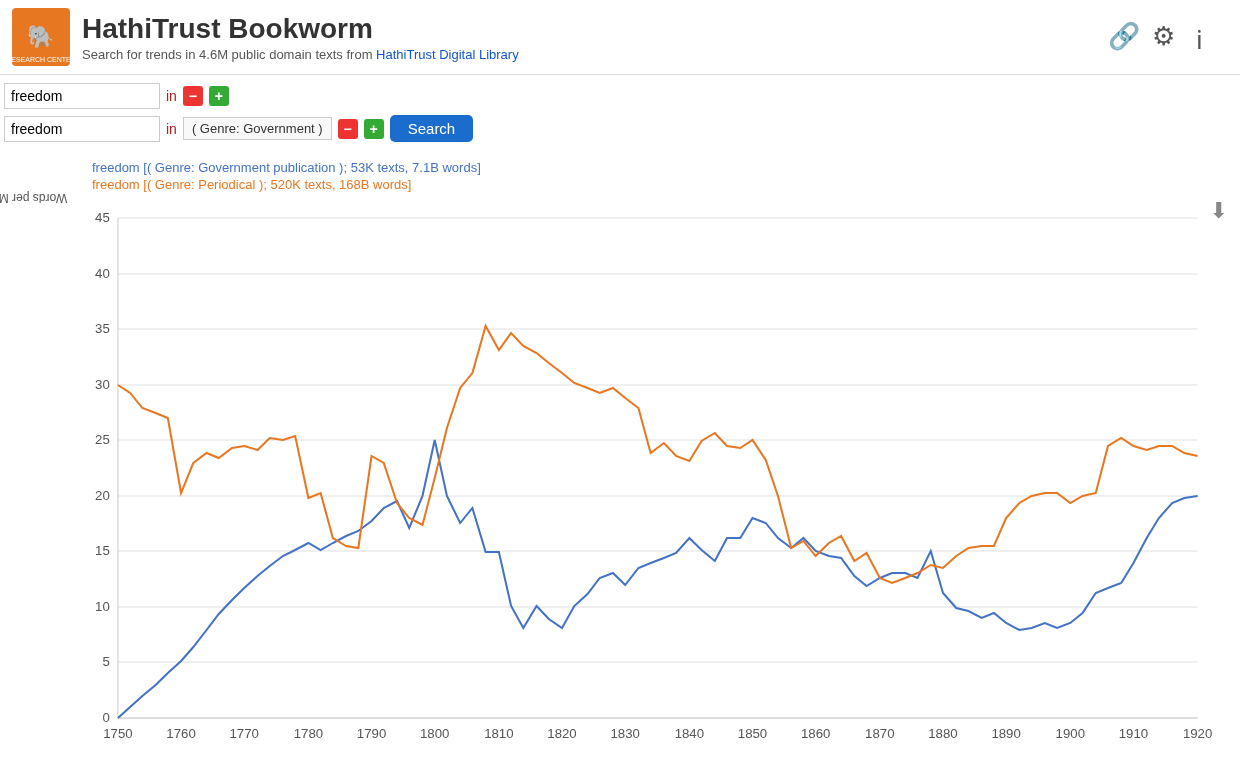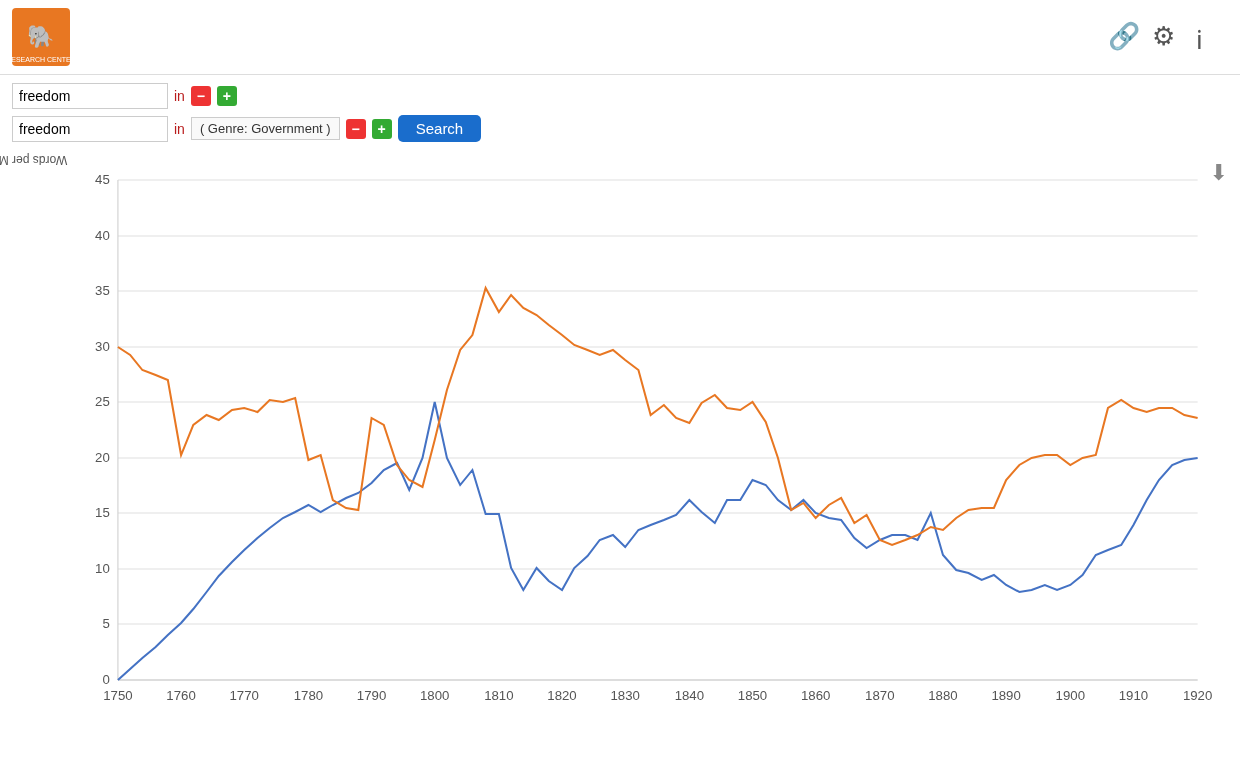--- a/index.html
+++ b/index.html
@@ -6,21 +6,21 @@
     body { font-family: Arial, sans-serif; background: #fff; font-size: 14px; }
 
     #header { display: flex; align-items: center; padding: 8px 12px; border-bottom: 1px solid #ddd; }
     #logo { width: 58px; height: 58px; margin-right: 12px; flex-shrink: 0; }
     #title-area h1 { font-size: 28px; font-weight: bold; color: #333; }
     #title-area p { font-size: 13px; color: #555; margin-top: 2px; }
     #title-area a { color: #1155cc; text-decoration: none; }
     #top-icons { margin-left: auto; display: flex; gap: 12px; align-items: center; }
     .top-icon { width: 32px; height: 32px; cursor: pointer; color: #555; }
 
-    #controls { padding: 8px 12px; display: flex; flex-direction: column; gap: 6px; }
+    #controls { padding: 8px 4px; display: flex; flex-direction: column; gap: 6px; }
     .query-row { display: flex; align-items: center; gap: 6px; }
     .query-input { border: 1px solid #ccc; padding: 4px 6px; font-size: 14px; width: 156px; }
     .in-label { color: #b91c1c; }
     .genre-label { border: 1px solid #ccc; padding: 3px 8px; background: #f9f9f9; color: #333; font-size: 13px; }
     .btn-remove { background: #e33; color: #fff; border: none; border-radius: 3px; width: 20px; height: 20px; font-size: 14px; cursor: pointer; display: flex; align-items: center; justify-content: center; font-weight: bold; }
     .btn-add { background: #3a3; color: #fff; border: none; border-radius: 3px; width: 20px; height: 20px; font-size: 14px; cursor: pointer; display: flex; align-items: center; justify-content: center; font-weight: bold; }
     .btn-search { background: #1a6dcc; color: #fff; border: none; padding: 5px 18px; font-size: 15px; cursor: pointer; border-radius: 5px; }
 
     #chart-area { position: relative; padding: 10px 12px 40px 12px; }
     #chart-legend { padding-left: 80px; margin-bottom: 6px; }
@@ -35,20 +35,25 @@
 
 <div id="header">
   <div id="logo">
     <svg viewBox="0 0 58 58" width="58" height="58">
       <rect width="58" height="58" fill="#E87722" rx="4"></rect>
       <text x="29" y="36" text-anchor="middle" fill="white" font-size="22" font-family="serif" font-weight="bold">🐘</text>
       <text x="29" y="54" text-anchor="middle" fill="white" font-size="7" font-family="Arial">RESEARCH CENTER</text>
     </svg>
   </div>
   <div id="title-area">
+    <h1>HathiTrust Bookworm</h1>
+    <p>
+      <span>Search for trends in 4.6M public domain texts from</span>
+      <a href="#">HathiTrust Digital Library</a>
+    </p>
   </div>
   <div id="top-icons">
     <span class="top-icon" style="font-size:26px; cursor:pointer;">🔗</span>
     <span class="top-icon" style="font-size:26px; cursor:pointer;">⚙</span>
     <span class="top-icon" style="font-size:26px; cursor:pointer;">ℹ</span>
   </div>
 </div>
 
 <div id="controls">
   <div class="query-row">
@@ -61,20 +66,28 @@
     <input class="query-input" value="freedom" type="text" style="">
     <span class="in-label">in</span>
     <span class="genre-label">( Genre: Government )</span>
     <button class="btn-remove">−</button>
     <button class="btn-add">+</button>
     <button class="btn-search">Search</button>
   </div>
 </div>
 
 <div id="chart-area">
+  <div id="chart-legend">
+    <div class="legend-item">
+      <span style="color:#4472C4;">freedom [( Genre: Government publication ); 53K texts, 7.1B words]</span>
+    </div>
+    <div class="legend-item">
+      <span style="color:#E87722;">freedom [( Genre: Periodical ); 520K texts, 168B words]</span>
+    </div>
+  </div>
 
   <div id="chart-wrapper">
     <div id="y-axis-label" style="position:absolute;left:2px;top:0;bottom:30px;width:14px;display:flex;align-items:center;justify-content:center;">
       <span style="transform:rotate(-90deg);white-space:nowrap;font-size:12px;color:#555;display:inline-block;transform-origin:center center;">Words per Million</span>
     </div>
 
     <svg id="main-chart" style="position:absolute;left:55px;top:0;right:10px;bottom:0;width:calc(100% - 65px);height:560px;" viewBox="0 0 1130 560" preserveAspectRatio="none">
 
       <defs>
         <style>

